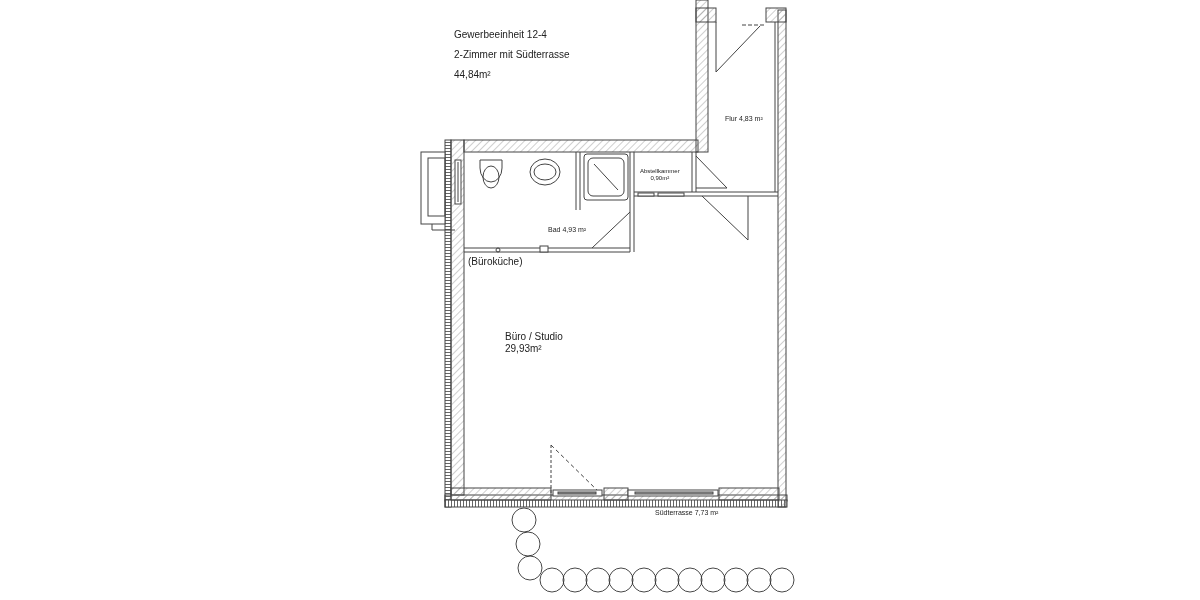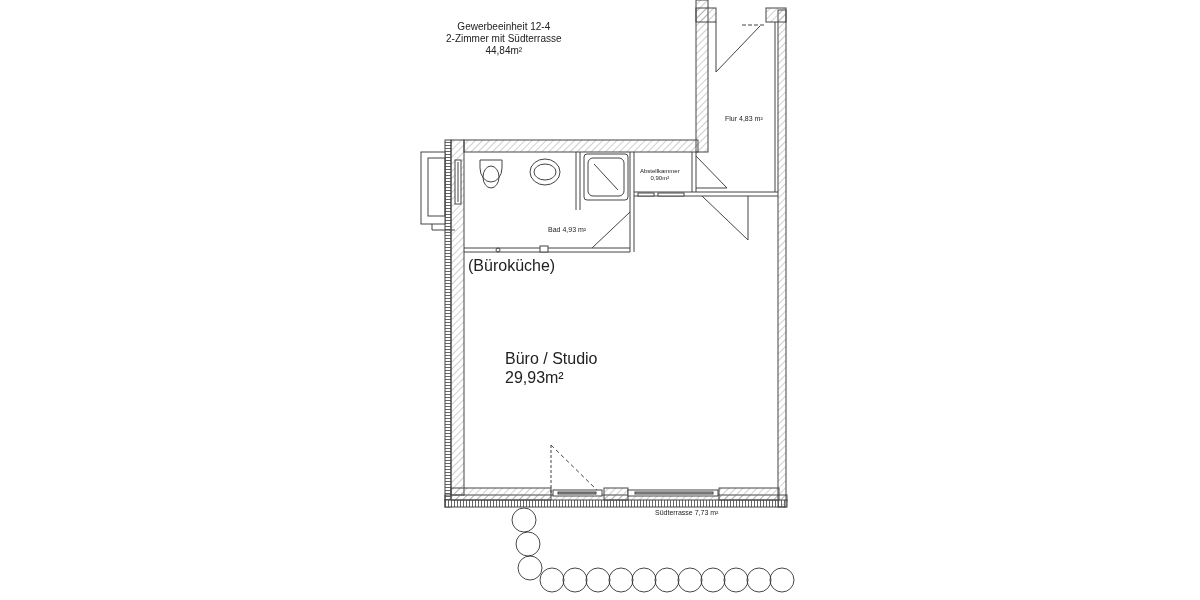--- a/index.html
+++ b/index.html
@@ -1,21 +1,21 @@
 <!DOCTYPE html>
 <html><head>
 <meta charset="utf-8">
 <style>
   html,body{margin:0;padding:0;background:#fff;}
   body{width:1200px;height:600px;position:relative;overflow:hidden;font-family:"Liberation Sans",sans-serif;color:#222;}
   svg{position:absolute;left:0;top:0;}
   .lbl{position:absolute;white-space:nowrap;color:#222;line-height:1.2;}
   .title{left:446px;top:21px;font-size:10px;}
-  .title div{margin:0;text-align:center;}
-  .room-lg{font-size:16px;}
+  .title div{margin:8px;}
+  .room-lg{font-size:10px;}
   .room-sm{font-size:7px;}
   .room-xs{font-size:6px;text-align:center;}
 </style>
 </head>
 <body>
 
 <svg width="1200" height="600" viewBox="0 0 1200 600">
   <defs>
     <pattern id="hatch" patternUnits="userSpaceOnUse" width="5" height="5" patternTransform="rotate(45)">
       <line x1="0" y1="0" x2="0" y2="5" stroke="#888" stroke-width="0.8"></line>
@@ -141,18 +141,18 @@
 
 <div class="lbl room-xs" style="left:640px;top:168px;">
   <div>Abstellkammer</div>
   <div>0,90m²</div>
 </div>
 
 <div class="lbl room-sm" style="left:548px;top:226px;">Bad 4,93 m²</div>
 
 <div class="lbl room-lg" style="left:468px;top:256px;">(Büroküche)</div>
 
-<div class="lbl room-lg" style="left:505px;top:331px;margin-top:18px;">
+<div class="lbl room-lg" style="left:505px;top:331px;">
   <div>Büro / Studio</div>
   <div>29,93m²</div>
 </div>
 
 <div class="lbl room-sm" style="left:655px;top:509px;">Südterrasse 7,73 m²</div>
 
 </body></html>

